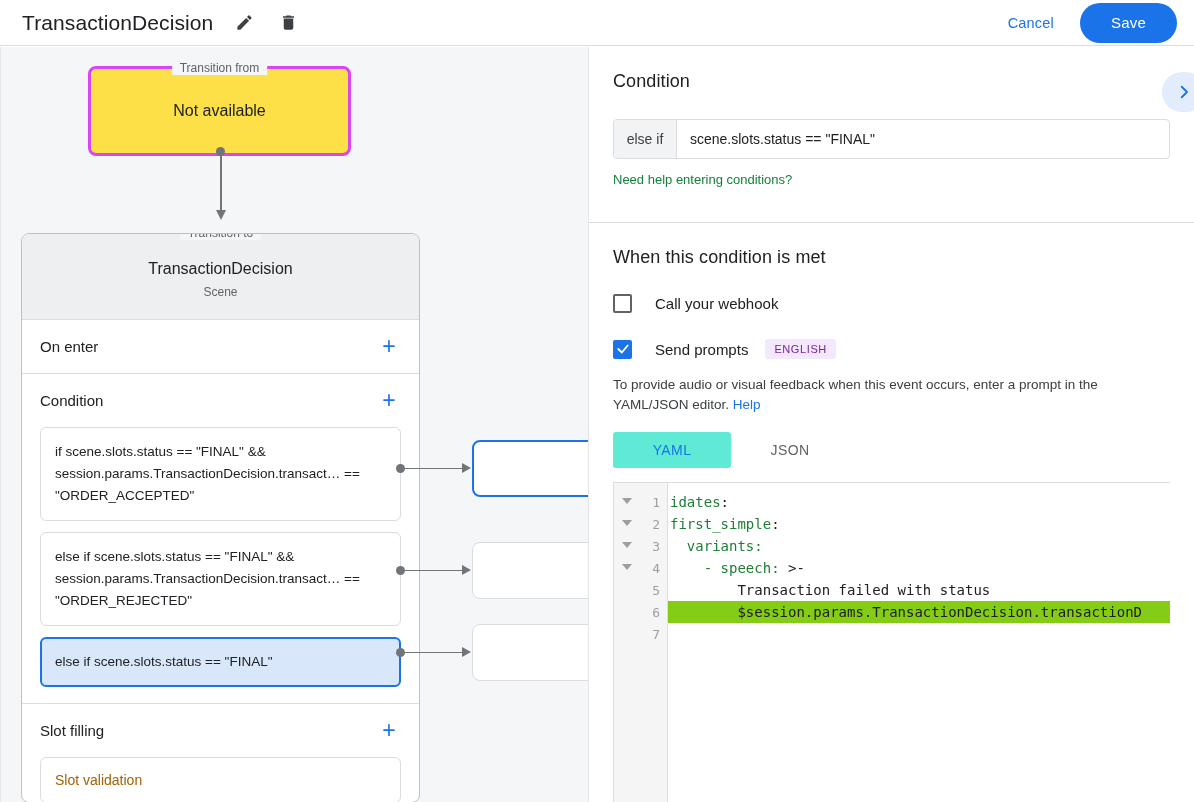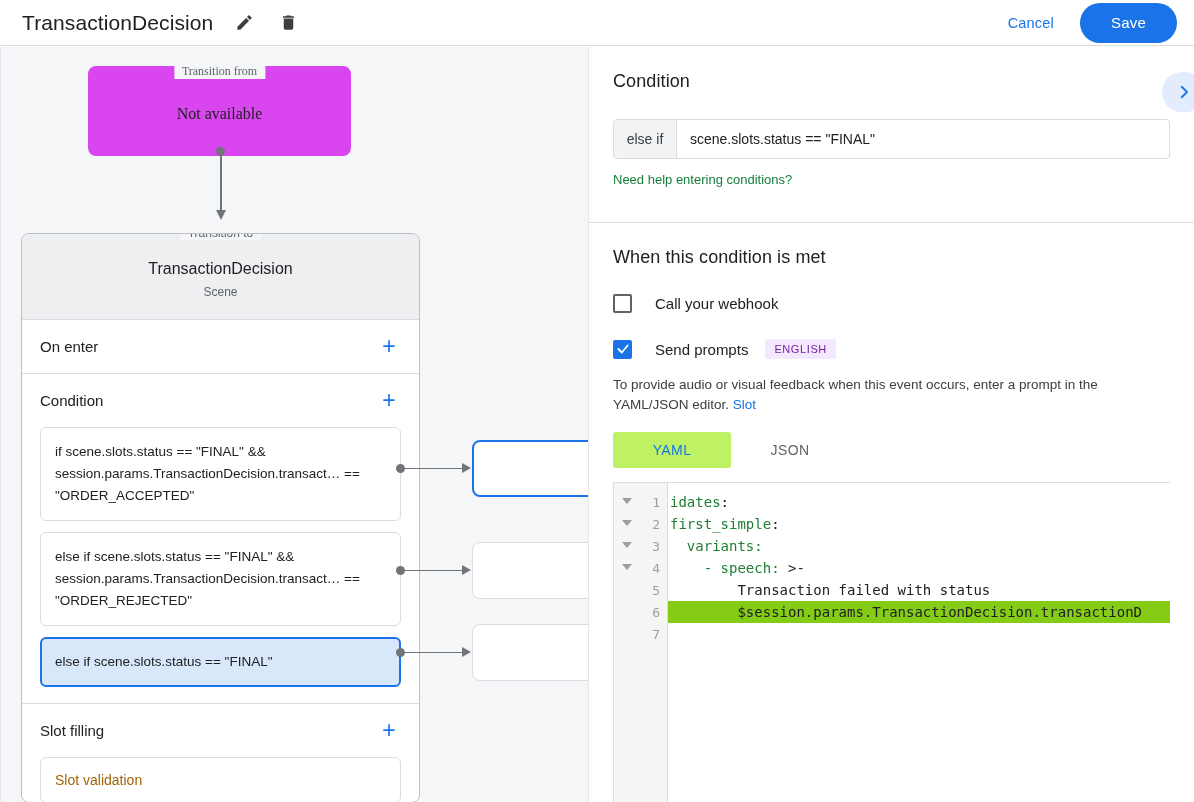--- a/index.html
+++ b/index.html
@@ -41,23 +41,22 @@
     margin-left: 14px; margin-right: 17px;
   }
 
   
   .graph-panel {
     position: absolute; left: 0; top: 47px; width: 588px; height: 755px;
     background: #f5f6f8; overflow: hidden;
     border-left: 1px solid #e4e6ea;
   }
   .fieldset-card {
-    position: absolute; border: 6px solid #d946ef; border-radius: 8px;
-    background: #d946ef;
-    font-family: Liberation Serif, serif;
+    position: absolute; border: 3px solid #d946ef; border-radius: 8px;
+    background: #fde047;
   }
   .fieldset-legend {
     position: absolute; top: -8px; left: 50%; transform: translateX(-50%);
     background: #f5f6f8; padding: 0 8px; font-size: 12px; color: #5f6368;
     white-space: nowrap;
   }
   
   #transition-from {
     left: 87px; top: 19px; width: 263px; height: 90px;
   }
@@ -194,21 +193,21 @@
     max-width: 560px;
   }
   .desc-text a { color: #1a73e8; text-decoration: none; cursor: pointer; }
 
   .tabs { display: flex; margin-top: 17px; }
   .tab {
     min-width: 118px; height: 36px; display: flex; align-items: center;
     justify-content: center; font-size: 14px; color: #5f6368; cursor: pointer;
     letter-spacing: .4px;
   }
-  .tab.active { background: #bef264; color: #1a73e8; border-radius: 3px; }
+  .tab.active { background: #5eead4; color: #1a73e8; border-radius: 3px; }
 
   
   .editor {
     margin-top: 14px; border: 1px solid #dadce0; border-right: none;
     height: 336px; display: flex; background: #ffffff; overflow: hidden;
   }
   .gutter {
     width: 54px; flex: none; background: #f5f5f5; border-right: 1px solid #ddd;
     padding-top: 8px;
   }
@@ -357,21 +356,21 @@
       <div class="cbox checked">
         <svg width="14" height="14" viewBox="0 0 24 24" fill="none" stroke="#ffffff" stroke-width="3.2" stroke-linecap="round" stroke-linejoin="round">
           <polyline points="4 12 10 18 20 6"></polyline>
         </svg>
       </div>
       <span class="check-label bold">Send prompts</span>
       <span class="lang-badge">ENGLISH</span>
     </div>
 
     <div class="desc-text">
-      <span>To provide audio or visual feedback when this event occurs, enter a prompt in the YAML/JSON editor. </span><a>Slot</a>
+      <span>To provide audio or visual feedback when this event occurs, enter a prompt in the YAML/JSON editor. </span><a>Help</a>
     </div>
 
     <div class="tabs">
       <div class="tab active">YAML</div>
       <div class="tab">JSON</div>
     </div>
 
     <div class="editor">
       <div class="gutter" id="gutter">
           <div class="gutter-row">

